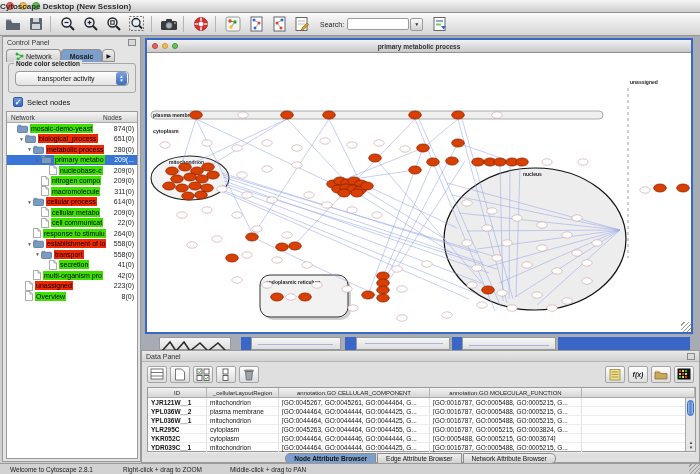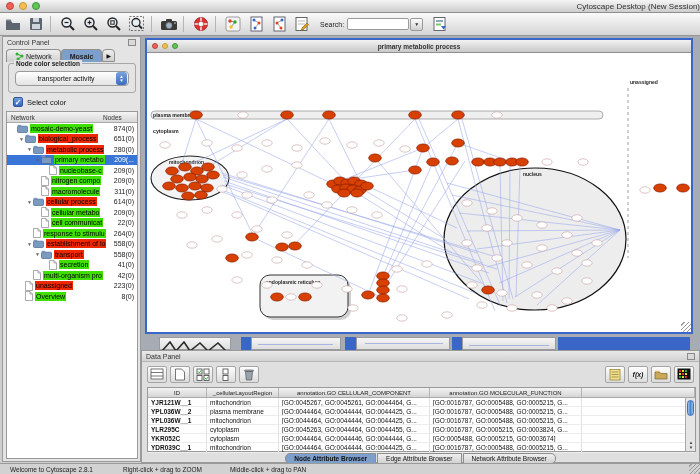--- a/index.html
+++ b/index.html
@@ -7,21 +7,21 @@
   body { position:relative; background:#cfcfcf; overflow:hidden; }
 
   
   .titlebar { position:absolute; left:0; top:0; width:700px; height:13px;
     background:linear-gradient(#f5f5f5,#cdcdcd); border-bottom:1px solid #8f8f8f;
     display:flex; align-items:center; }
   .tl { width:8px; height:8px; border-radius:50%; margin-left:5px; display:inline-block; }
   .tl.red { background:#ee6156; border:1px solid #c2443c; margin-left:6px; }
   .tl.yellow { background:#f5bf4f; border:1px solid #c79a34; }
   .tl.green { background:#61c454; border:1px solid #41953a; }
-  .wtitle { position:absolute; left:0; right:0; text-align:right; font-size:8px; font-weight:normal; color:#2e2e2e;margin-left:12px; }
+  .wtitle { position:absolute; left:0; right:0; text-align:left; font-size:8px; font-weight:bold; color:#2e2e2e; }
 
   .toolbar { position:absolute; left:0; top:13px; width:700px; height:23px;
     background:linear-gradient(#fafafa,#d5d5d5); border-bottom:1px solid #979797;
     display:flex; align-items:center; }
   .tbtn { width:21px; height:19px; display:flex; align-items:center; justify-content:center; margin-left:2px; }
   .tsep { width:1px; height:16px; background:#b5b5b5; margin:0 4px; }
   .search-wrap { display:flex; align-items:center; margin-left:8px; }
   .search-label { font-size:7px; color:#222; margin-right:3px; }
   .search-input { width:62px; height:12px; font-size:7px; border:1px solid #9a9a9a; border-radius:2px; background:#fff; padding:0 2px; }
   .search-drop { width:13px; height:13px; margin-left:1px; background:linear-gradient(#fdfdfd,#cfcfcf); border:1px solid #999; border-radius:2px; font-size:5px; color:#333; display:flex; align-items:center; justify-content:center; }
@@ -275,21 +275,21 @@
     <div class="dropdown">
       <span class="dval">transporter activity</span>
       <span class="stepper">
           <span>▲</span>
           <span>▼</span>
         </span>
     </div>
   </div>
   <div class="checkbox-row">
     <span class="cbx">✓</span>
-    <span class="cbx-label">Select color</span>
+    <span class="cbx-label">Select nodes</span>
   </div>
   <div class="tree-box">
     <div class="tree-header">
       <span class="h1">Network</span>
       <span class="h2">Nodes</span>
     </div>
     <div id="tree-body">
         <div class="trow">
           <span class="tsp" style="width:3px"></span>
           <span class="texp"></span>

